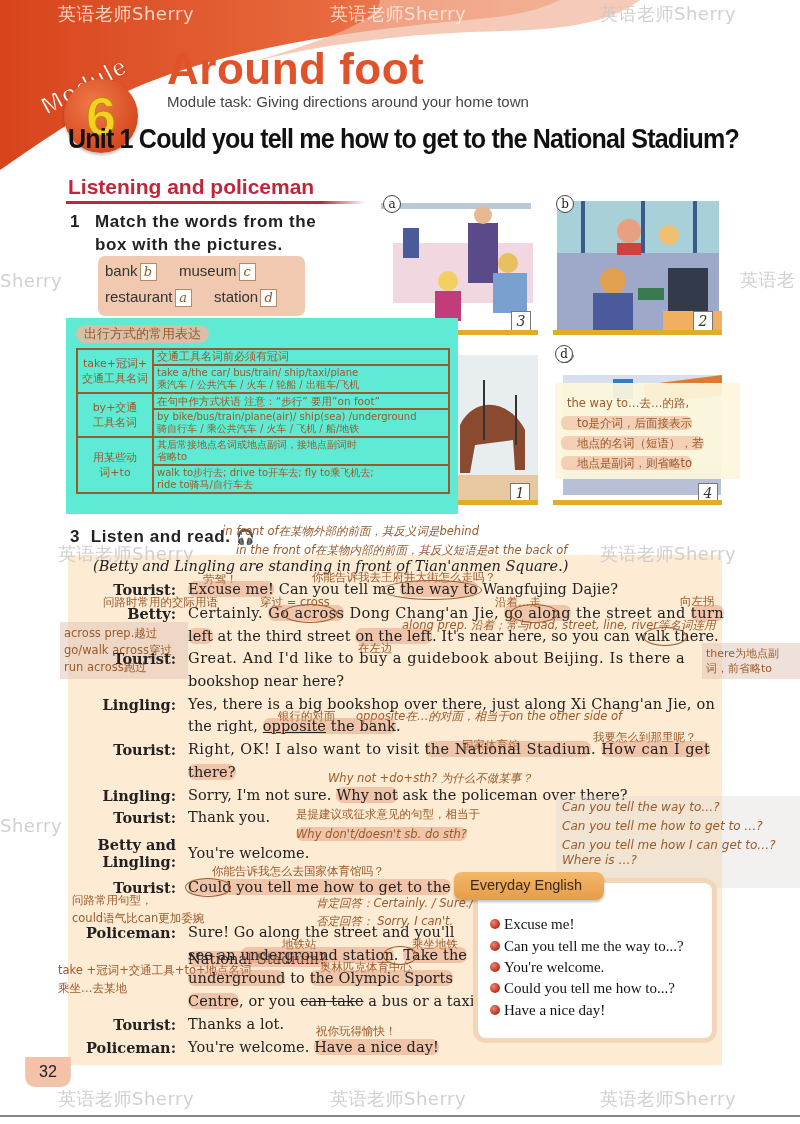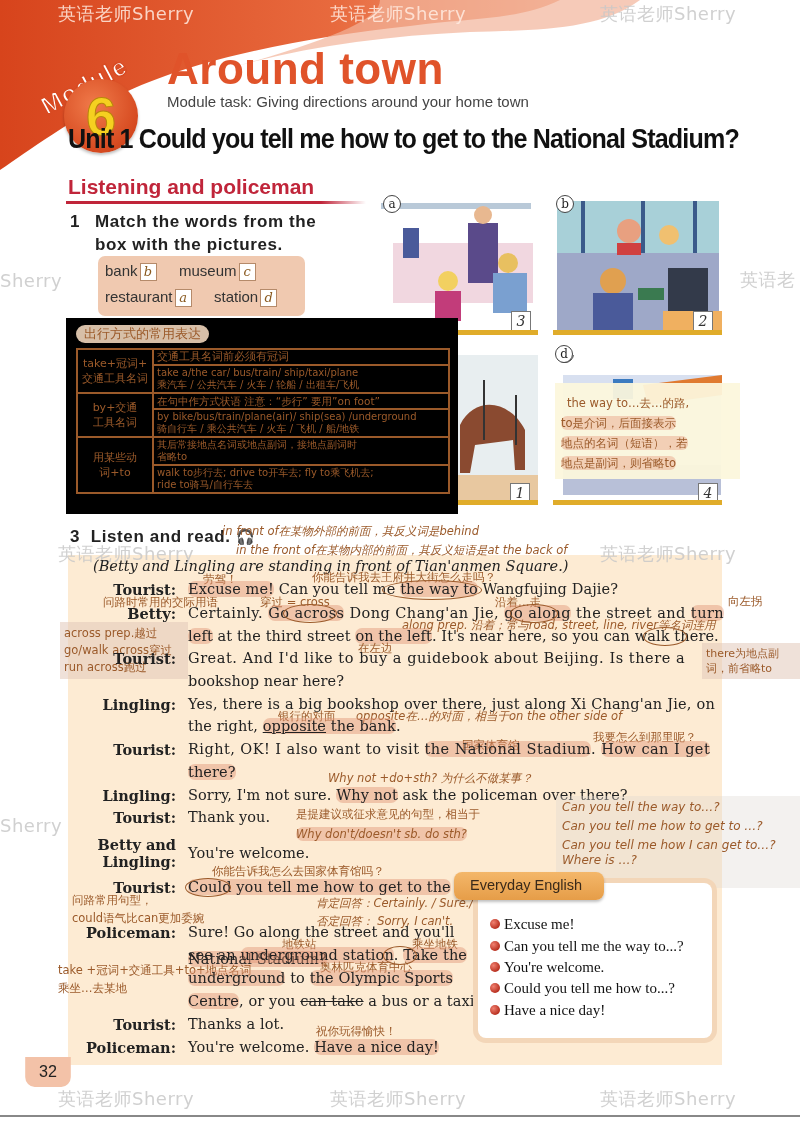--- a/index.html
+++ b/index.html
@@ -29,28 +29,28 @@
   .word-box { position: absolute; left: 98px; top: 256px; width: 207px; height: 60px; background: #f0c9b0; border-radius: 7px; padding: 6px 0 0 8px; font-size: 15px; color: #333; }
   .word-item { position: absolute; white-space: nowrap; }
   .answer-box { display: inline-block; width: 17px; height: 18px; border: 1px solid #b58a6a; background: #fff; font-family: "DejaVu Serif", serif; font-style: italic; font-size: 13px; color: #8a5a20; text-align: center; line-height: 16px; margin-left: 2px; vertical-align: middle; }
 
   
   .pic { position: absolute; border-bottom: 5px solid #e0ac2a; overflow: hidden; }
   .pic-label { position: absolute; width: 18px; height: 18px; border-radius: 50%; border: 1px solid #444; background: #fff; font-family: "DejaVu Serif", serif; font-size: 12px; text-align: center; line-height: 16px; color: #222; }
   .pic-answer { position: absolute; width: 20px; height: 20px; background: #fff; border: 1px solid #777; font-family: "DejaVu Serif", serif; font-style: italic; font-size: 14px; text-align: center; line-height: 18px; color: #333; }
 
   
-  .note-panel { position: absolute; left: 66px; top: 318px; width: 392px; height: 196px; background: #000000; }
+  .note-panel { position: absolute; left: 66px; top: 318px; width: 392px; height: 196px; background: #5eead4; }
   .note-title { position: absolute; left: 10px; top: 7px; font-size: 13px; color: #9b5a2a; background: #d7bfa8; padding: 0 8px; border-radius: 9px; font-family: "DejaVu Sans", sans-serif; }
   .note-table { position: absolute; left: 10px; top: 30px; width: 374px; border-collapse: collapse; font-family: "DejaVu Sans", sans-serif; color: #9b5a2a; }
   .note-table td { border: 2px solid #9b5a2a; font-size: 10px; line-height: 12px; padding: 1px 3px; vertical-align: middle; }
   .note-table td.left { width: 76px; text-align: center; font-size: 11px; line-height: 15px; }
 
   .yellow-note { position: absolute; left: 555px; top: 383px; width: 185px; height: 96px; background: rgba(252,247,220,0.94); padding: 10px 6px; font-family: "DejaVu Sans", sans-serif; font-size: 11.5px; line-height: 20px; color: #9b5a2a; }
-  .yellow-note .hl { background: rgba(230,150,120,0.4); border-radius: 6px; }
+  .yellow-note .hl { background: rgba(230,150,120,0.4); border-radius: 6px; padding-left: 16px; }
 
   
   .reading-bg { position: absolute; left: 68px; top: 555px; width: 654px; height: 510px; background: #fdebd3; }
   .activity-3 { position: absolute; left: 70px; top: 527px; font-size: 17px; font-weight: bold; color: #222; letter-spacing: 0.6px; }
   .scene { position: absolute; left: 93px; top: 558px; font-family: "DejaVu Serif", serif; font-style: italic; font-size: 14.5px; color: #222; white-space: nowrap; }
   .speaker { position: absolute; font-family: "DejaVu Serif", serif; font-weight: bold; font-size: 14.5px; color: #222; text-align: right; width: 120px; left: 56px; white-space: nowrap; }
   .speaker.two { line-height: 17px; }
   .text { position: absolute; left: 188px; font-family: "DejaVu Serif", serif; font-size: 14.5px; color: #222; white-space: nowrap; letter-spacing: 0.1px; }
   .hl { background: rgba(223,148,118,0.45); border-radius: 7px; }
   .ul { text-decoration: underline; }
@@ -92,21 +92,21 @@
 <div class="watermark light" style="left:58px;top:2px;">英语老师Sherry</div>
 <div class="watermark light" style="left:330px;top:2px;">英语老师Sherry</div>
 <div class="watermark" style="left:600px;top:2px;">英语老师Sherry</div>
 
 <div class="module-badge">
   <div class="module-word">Module</div>
   <div class="module-circle"></div>
   <div class="module-number">6</div>
 </div>
 
-<div class="title-main">Around town</div>
+<div class="title-main">Around foot</div>
 <div class="title-sub">Module task: Giving directions around your home town</div>
 <div class="unit-title">Unit 1  Could you tell me how to get to the National Stadium?</div>
 
 <div class="section-heading">Listening and policeman</div>
 <div class="section-underline"></div>
 
 <div class="task-text" style="left:70px;top:212px;">1</div>
 <div class="task-text" style="left:95px;top:212px;">Match the words from the</div>
 <div class="task-text" style="left:95px;top:235px;">box with the pictures.</div>
 
@@ -243,21 +243,21 @@
 
 <div class="anno" style="left:203px;top:572px;">劳驾！</div>
 <div class="anno" style="left:312px;top:570px;">你能告诉我去王府井大街怎么走吗？</div>
 <div class="speaker" style="top:581px;">Tourist:</div>
 <div class="text" style="top:581px;"><span class="hl">Excuse me!</span> Can you tell me <span class="hl">the way to</span> Wangfujing Dajie?</div>
 <div class="circle-mark" style="left:382px;top:580px;width:100px;height:20px;"></div>
 
 <div class="anno" style="left:103px;top:595px;">问路时常用的交际用语</div>
 <div class="anno" style="left:260px;top:595px;">穿过 = cross</div>
 <div class="anno" style="left:495px;top:595px;">沿着…走</div>
-<div class="anno" style="left:696px;top:594px;padding-left:32px;">向左拐</div>
+<div class="anno" style="left:648px;top:594px;padding-left:32px;">向左拐</div>
 <div class="speaker" style="top:605px;">Betty:</div>
 <div class="text" style="top:605px;letter-spacing:0.45px;">Certainly. <span class="hl">Go across</span> Dong Chang'an Jie, <span class="hl">go along</span> the street and <span class="hl">turn</span></div>
 <div class="circle-mark" style="left:283px;top:604px;width:54px;height:19px;"></div>
 <div class="circle-mark" style="left:510px;top:604px;width:48px;height:19px;"></div>
 <div class="anno it" style="left:402px;top:618px;">along prep. 沿着；常与road, street, line, river等名词连用</div>
 <div class="text" style="top:628px;"><span class="hl">left</span> at the third street <span class="hl">on the left</span>. It's near here, so you can walk there.</div>
 <div class="circle-mark" style="left:643px;top:627px;width:44px;height:19px;"></div>
 <div class="anno" style="left:358px;top:641px;">在左边</div>
 
 <div class="anno-box" style="left:60px;top:622px;width:128px;">

